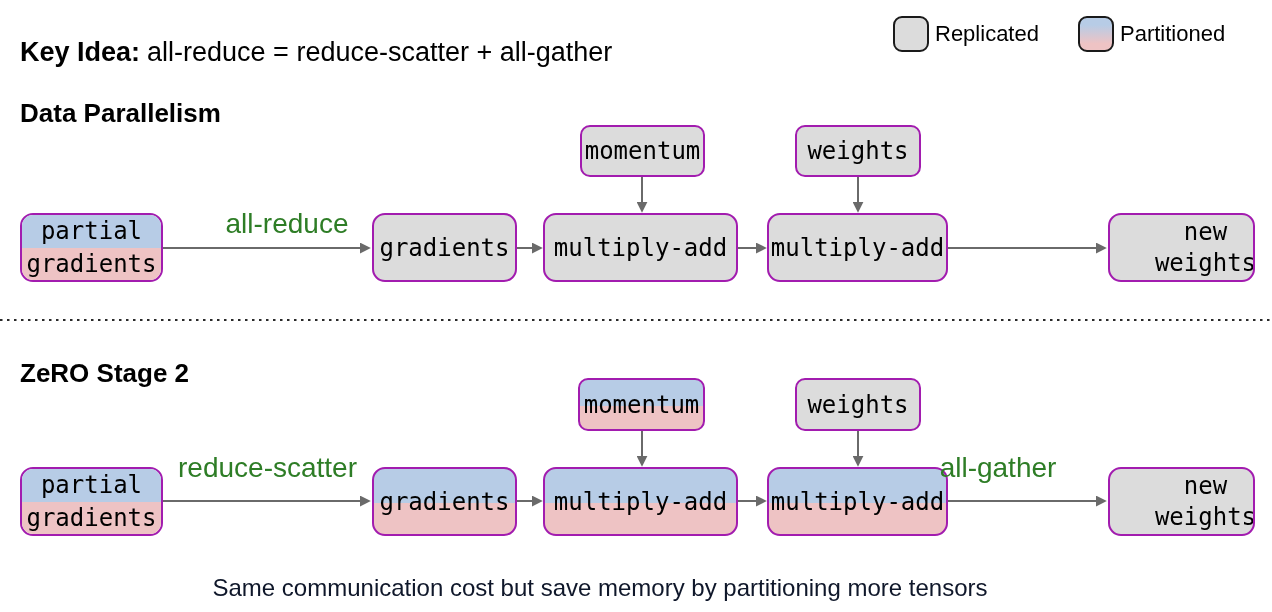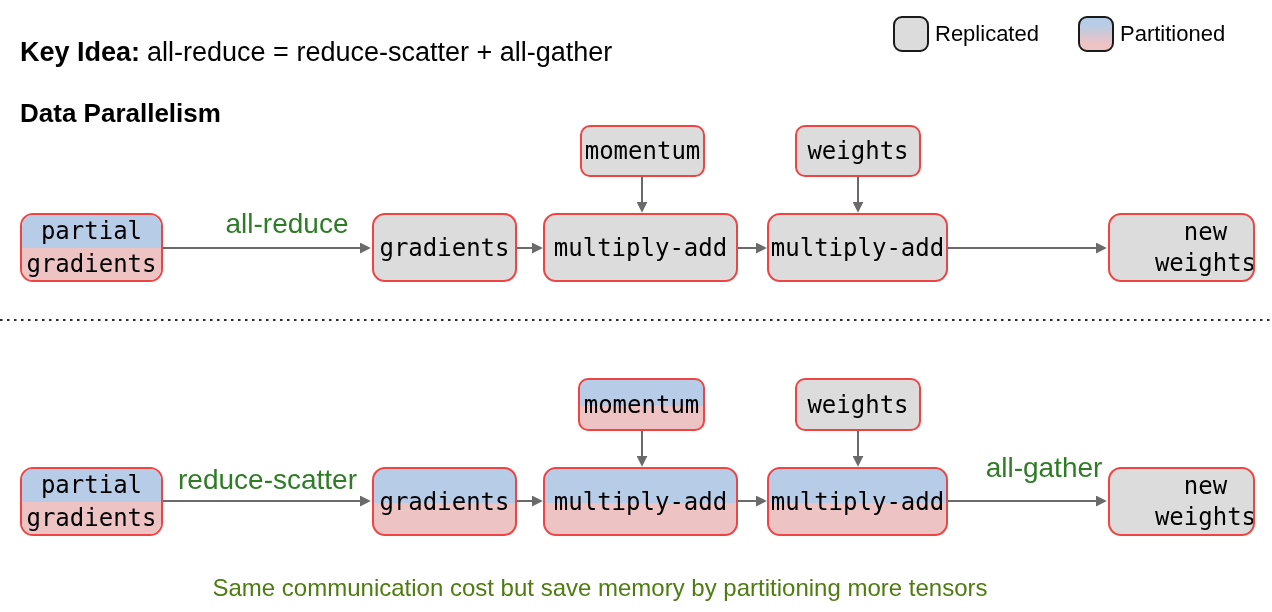--- a/index.html
+++ b/index.html
@@ -30,21 +30,21 @@
   .swatch.part{background:linear-gradient(180deg,#b7cce6 22%,#eec3c4 80%);}
   .legend-label{font-size:22px; margin-left:6px; white-space:nowrap;}
 
   
   .section-title{
     position:absolute; font-size:26px; font-weight:bold; white-space:nowrap;
   }
   
   .node{
     position:absolute;
-    border:2px solid #ef4444;
+    border:2px solid #a21caf;
     border-radius:13px;
     box-sizing:border-box;
     display:flex; align-items:center; justify-content:center;
     font-family:"DejaVu Sans Mono", monospace;
     font-size:24px; color:#000;
     overflow:hidden;
   }
   .node.gray{background:#dcdcdc;}
   .node.part1{background:linear-gradient(180deg,#b7cce6 0%,#b7cce6 53%,#eec3c4 53%,#eec3c4 100%);}
   .node.split2{flex-direction:column; align-items:stretch; justify-content:flex-start; background:none; padding:0;text-align:center;}
@@ -56,21 +56,21 @@
   .node.twoline{flex-direction:column; line-height:31px; background:#dcdcdc;padding-left:48px;}
 
   
   .edge-label{
     position:absolute; text-align:center;
     color:#2e7d26; font-size:28px; white-space:nowrap;
   }
   
   .footer{
     position:absolute; left:0; top:574px; width:1200px;
-    text-align:center; font-size:24px; color:#4d7c0f;
+    text-align:center; font-size:24px; color:#0f172a;
   }
   svg.overlay{position:absolute; left:0; top:0; pointer-events:none;}
 </style>
 </head>
 <body>
 
 <div class="page">
 
   <div class="key-idea">
     <span class="bold">Key Idea:</span><span class="rest">all-reduce = reduce-scatter + all-gather</span>
@@ -108,46 +108,47 @@
     <span>multiply-add</span>
   </div>
   <div class="node gray" style="left:767px;top:213px;width:181px;height:69px">
     <span>multiply-add</span>
   </div>
   <div class="node gray twoline" style="left:1108px;top:213px;width:147px;height:69px">
     <span>new</span>
     <span>weights</span>
   </div>
 
+  <div class="section-title" style="left:20px;top:358px">ZeRO Stage 2</div>
 
   <div class="node part1" style="left:578px;top:378px;width:127px;height:53px;border-radius:10px">
     <span>momentum</span>
   </div>
   <div class="node gray" style="left:795px;top:378px;width:126px;height:53px;border-radius:10px">
     <span>weights</span>
   </div>
 
   <div class="node split2" style="left:20px;top:467px;width:143px;height:69px">
     <span class="half top">partial</span>
     <span class="half bot">gradients</span>
   </div>
 
-  <div class="edge-label" style="left:163px;top:464px;width:209px">reduce-scatter</div>
+  <div class="edge-label" style="left:163px;top:452px;width:209px">reduce-scatter</div>
 
   <div class="node part1" style="left:372px;top:467px;width:145px;height:69px">
     <span>gradients</span>
   </div>
   <div class="node part1" style="left:543px;top:467px;width:195px;height:69px">
     <span>multiply-add</span>
   </div>
   <div class="node part1" style="left:767px;top:467px;width:181px;height:69px">
     <span>multiply-add</span>
   </div>
 
-  <div class="edge-label" style="left:964px;top:452px;width:160px">all-gather</div>
+  <div class="edge-label" style="left:918px;top:452px;width:160px">all-gather</div>
 
   <div class="node gray twoline" style="left:1108px;top:467px;width:147px;height:69px">
     <span>new</span>
     <span>weights</span>
   </div>
 
   <div class="footer">Same communication cost but save memory by partitioning more tensors</div>
 
   <svg class="overlay" width="1272" height="612" viewBox="0 0 1272 612">
     <defs>

